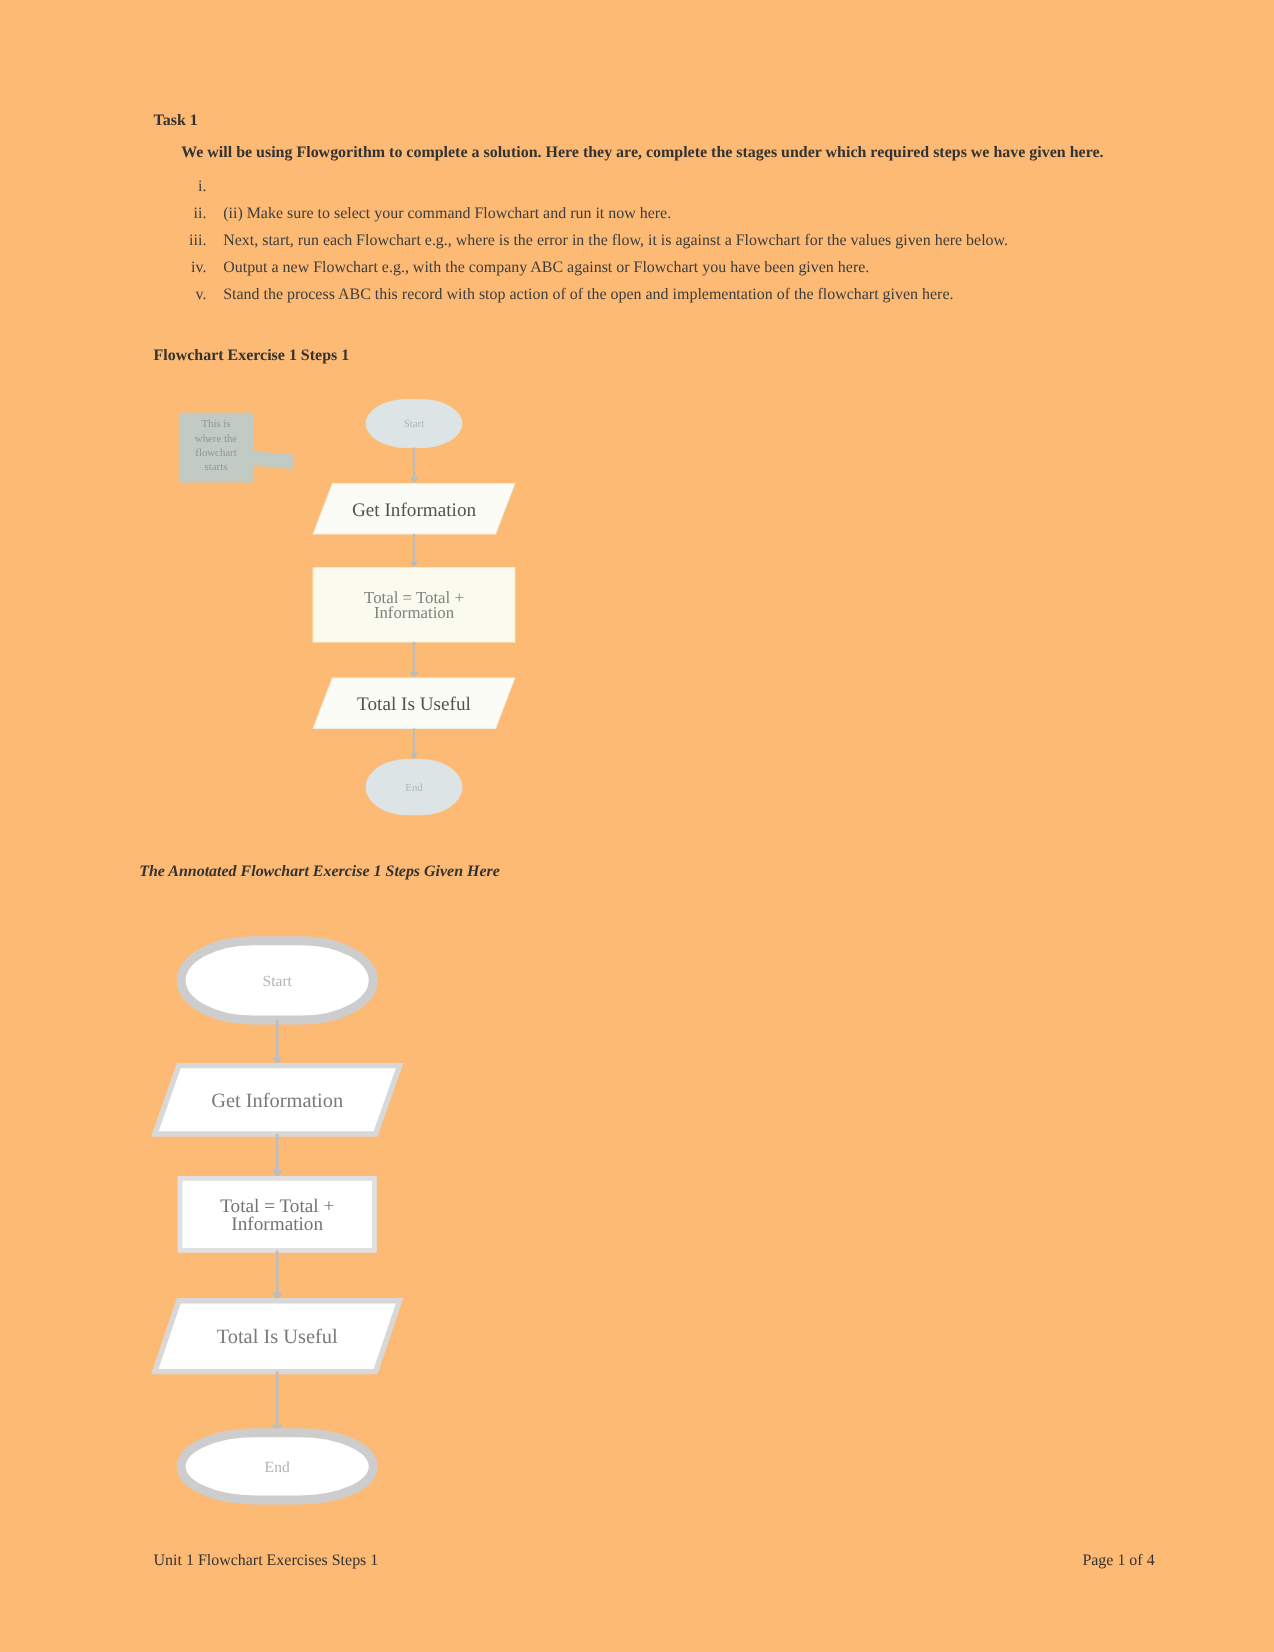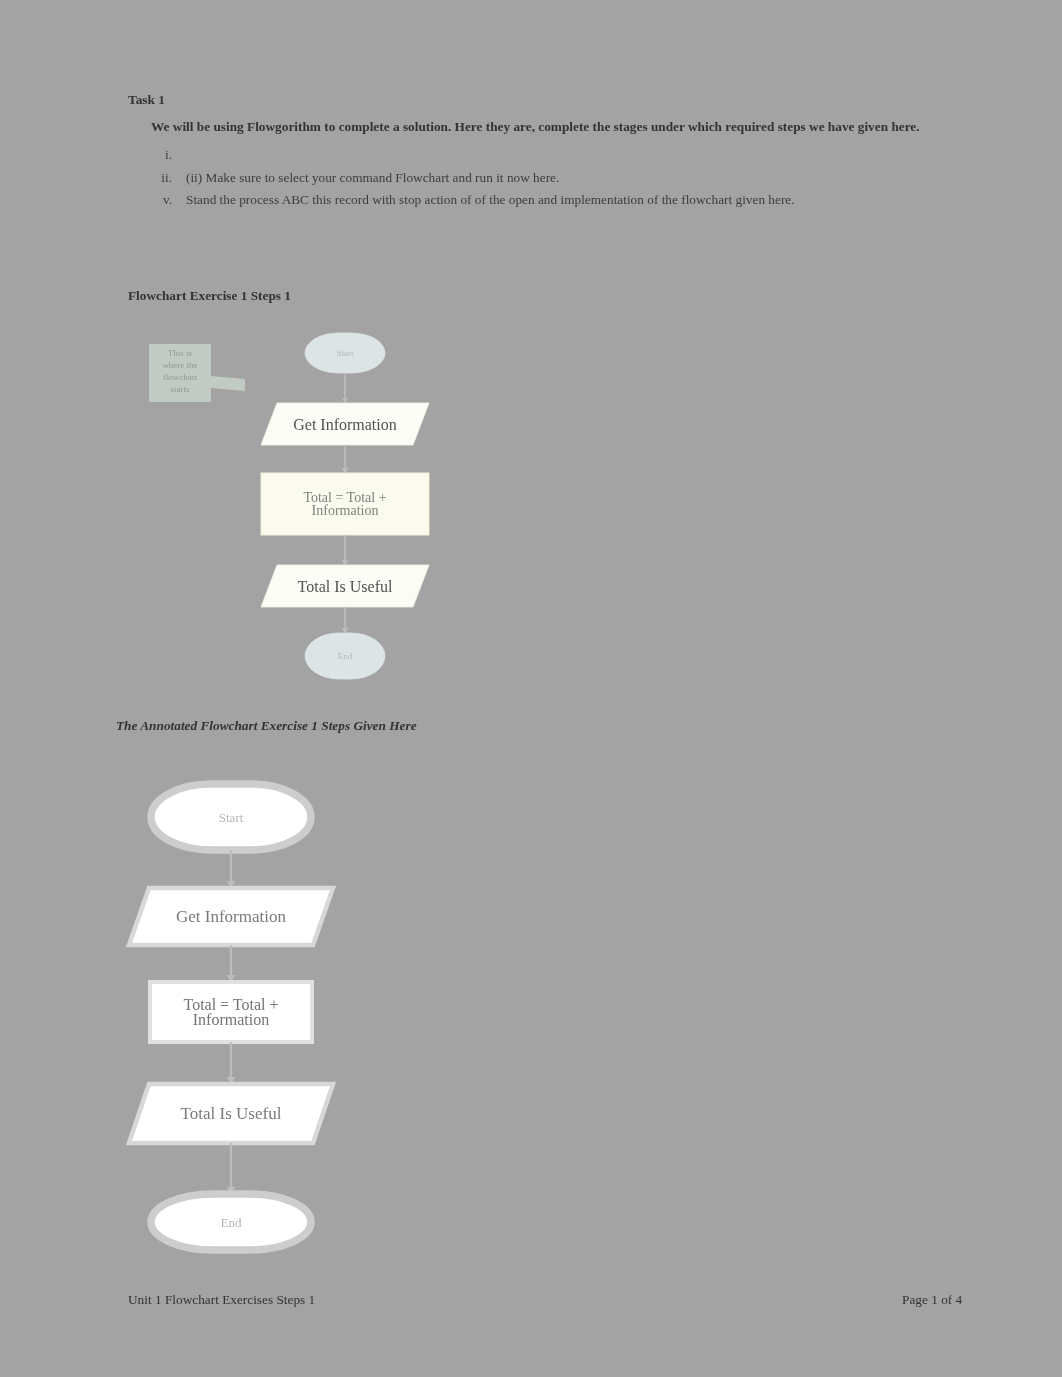--- a/index.html
+++ b/index.html
@@ -1,17 +1,17 @@
 <!DOCTYPE html>
 <html><head>
 <meta charset="utf-8">
 <style>
   html,body{margin:0;padding:0;}
   body{width:1062px;height:1377px;background:#ffffff;font-family:"Liberation Serif",serif;}
-  .page{position:relative;width:1062px;height:1377px;overflow:hidden;background:#a3a3a3;}
+  .page{position:relative;width:1062px;height:1377px;overflow:hidden;background:#fdba74;}
   .abs{position:absolute;}
   .b{font-weight:bold;}
   .t13{font-size:13.3px;color:#333333;white-space:nowrap;}
   .steps{position:absolute;left:128px;top:144px;width:820px;margin:0;padding:0;list-style:none;}
   .steps li{font-size:13.3px;color:#3d3d3d;line-height:22.5px;position:relative;white-space:nowrap;height:22.5px;}
   .steps li .num{position:absolute;left:20px;width:24px;text-align:right;}
   .steps li .txt{position:absolute;left:58px;}
   .fcwrap{position:absolute;}
   .fcwrap svg{display:block;}
 </style>
@@ -21,20 +21,28 @@
 <div class="page">
   <div class="abs b t13" style="left:128px;top:92px;">Task 1</div>
   <div class="abs b t13" style="left:128px;top:119px;margin-left:23px;">We will be using Flowgorithm to complete a solution. Here they are, complete the stages under which required steps we have given here.</div>
   <ol class="steps">
       <li>
         <span class="num">i.</span>
       </li>
       <li>
         <span class="num">ii.</span>
         <span class="txt">(ii) Make sure to select your command Flowchart and run it now here.</span>
+      </li>
+      <li>
+        <span class="num">iii.</span>
+        <span class="txt">Next, start, run each Flowchart e.g., where is the error in the flow, it is against a Flowchart for the values given here below.</span>
+      </li>
+      <li>
+        <span class="num">iv.</span>
+        <span class="txt">Output a new Flowchart e.g., with the company ABC against or Flowchart you have been given here.</span>
       </li>
       <li>
         <span class="num">v.</span>
         <span class="txt">Stand the process ABC this record with stop action of of the open and implementation of the flowchart given here.</span>
       </li>
     </ol>
   <div class="abs b t13" style="left:128px;top:288px;">Flowchart Exercise 1 Steps 1</div>
   <div class="abs b t13" style="left:116px;top:718px;font-style:italic;">The Annotated Flowchart Exercise 1 Steps Given Here</div>
   <div class="abs t13" style="left:128px;top:1292px;">Unit 1 Flowchart Exercises Steps 1</div>
   <div class="abs t13" style="left:902px;top:1292px;">Page 1 of 4</div>

